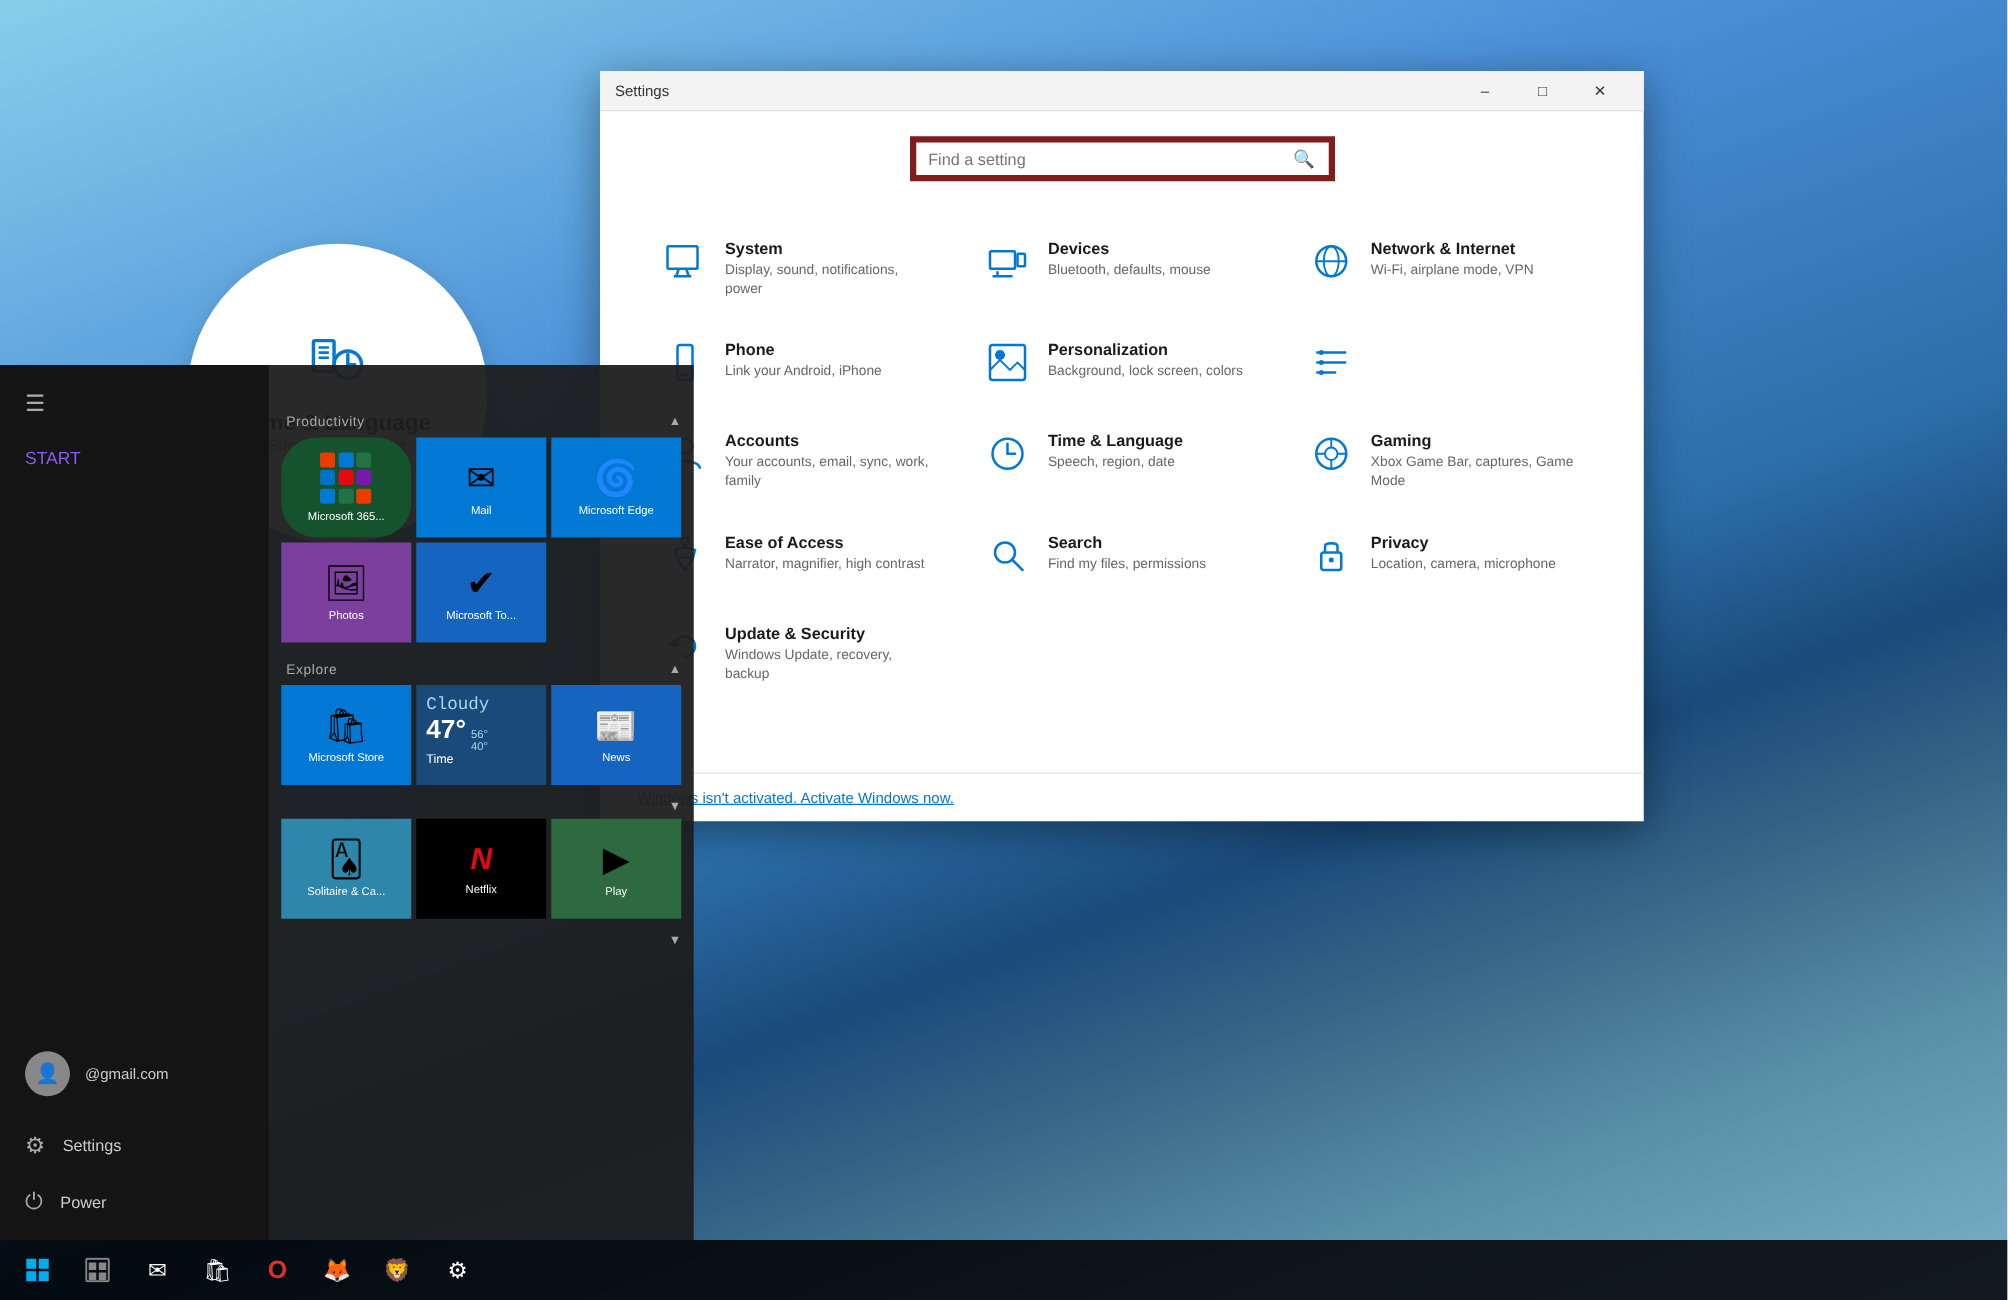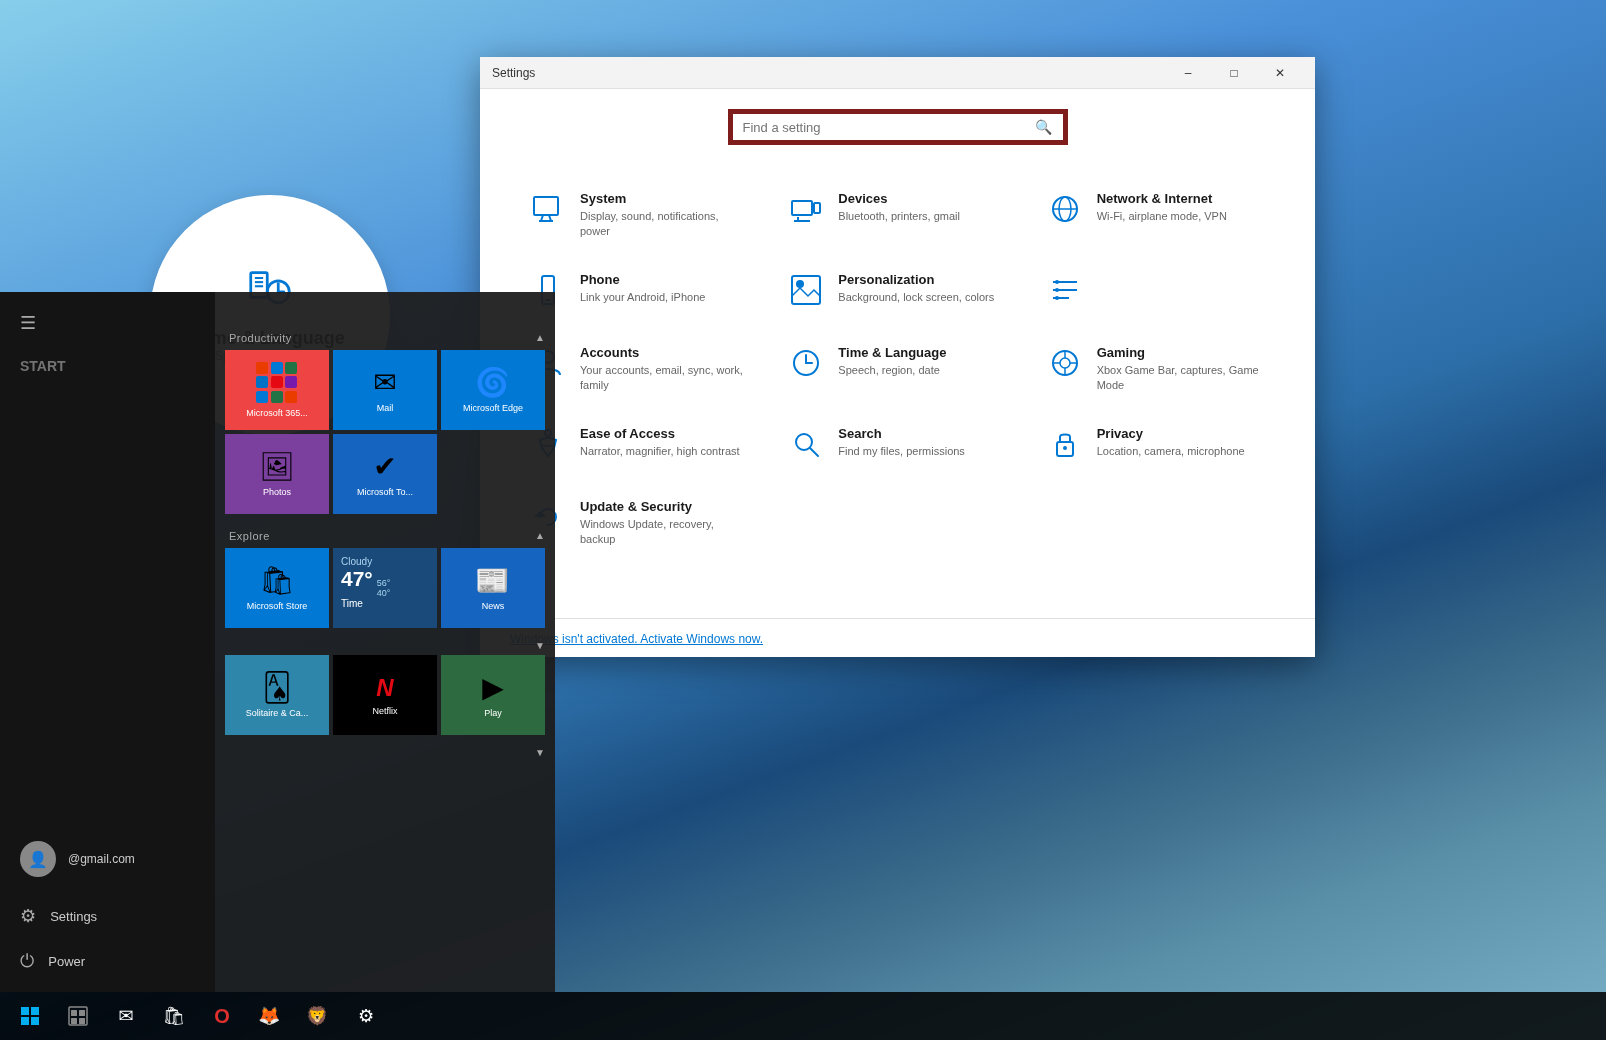--- a/index.html
+++ b/index.html
@@ -142,38 +142,38 @@
       margin-bottom: 4px;
     }
     .tile-label {
       color: white;
       font-size: 9px;
       text-align: center;
       line-height: 1.2;
     }
 
     
-    .tile-m365 { background: #ef4444; }
+    .tile-m365 { background: #14532d; border-radius: 28px; }
     .tile-edge { background: #0078d4; }
     .tile-photos { background: #7b3f9e; }
     .tile-todo { background: #1565c0; }
     .tile-store { background: #0078d4; }
     .tile-netflix { background: #000; }
     .tile-play { background: #2d6a3f; }
     .tile-solitaire { background: #2e86ab; }
 
     
     .tile-weather {
       background: #1a4a7a;
       padding: 8px;
       min-height: 80px;
     }
     .weather-city { color: white; font-size: 10px; }
     .weather-temp { color: white; font-size: 21px; font-weight: bold; }
-    .weather-condition { color: #aad4f0; font-size: 10px; }
+    .weather-condition { color: #aad4f0; font-size: 14px; font-family: Liberation Mono, monospace; }
     .weather-hilo { color: #aad4f0; font-size: 9px; }
 
     
     .section-arrow {
       color: #aaa;
       font-size: 10px;
       cursor: pointer;
       padding: 4px 0;
       text-align: right;
     }
@@ -385,21 +385,21 @@
         <span class="settings-icon">
           <svg width="32" height="32" viewBox="0 0 32 32" fill="none">
             <rect x="2" y="8" width="20" height="14" rx="1" stroke="#0078d4" stroke-width="2" fill="none"></rect>
             <rect x="24" y="10" width="6" height="10" rx="1" stroke="#0078d4" stroke-width="2" fill="none"></rect>
             <line x1="8" y1="24" x2="8" y2="28" stroke="#0078d4" stroke-width="2"></line>
             <line x1="4" y1="28" x2="20" y2="28" stroke="#0078d4" stroke-width="2"></line>
           </svg>
         </span>
         <div class="settings-text">
           <div class="settings-name">Devices</div>
-          <div class="settings-desc">Bluetooth, printers, gmail</div>
+          <div class="settings-desc">Bluetooth, defaults, mouse</div>
         </div>
       </div>
 
       <div class="settings-item">
         <span class="settings-icon">
           <svg width="32" height="32" viewBox="0 0 32 32" fill="none">
             <circle cx="16" cy="16" r="12" stroke="#0078d4" stroke-width="2" fill="none"></circle>
             <ellipse cx="16" cy="16" rx="6" ry="12" stroke="#0078d4" stroke-width="1.5" fill="none"></ellipse>
             <line x1="4" y1="16" x2="28" y2="16" stroke="#0078d4" stroke-width="1.5"></line>
           </svg>
@@ -567,21 +567,21 @@
   <div class="time-lang-desc">Speech, region, date</div>
 </div>
 
 <div class="start-menu">
 
   <div class="start-left">
     <div class="start-nav-item">
       <span class="start-nav-icon">☰</span>
     </div>
     <div class="start-nav-item">
-      <span style="color:#737373;font-size:14px;font-weight:700;">START</span>
+      <span style="color:#8b5cf6;font-size:14px;font-weight:400;">START</span>
     </div>
 
     <div class="start-nav-spacer"></div>
 
     <div class="start-user-area">
       <div class="start-avatar">👤</div>
       <span class="start-email">@gmail.com</span>
     </div>
 
     <div class="start-nav-item">

